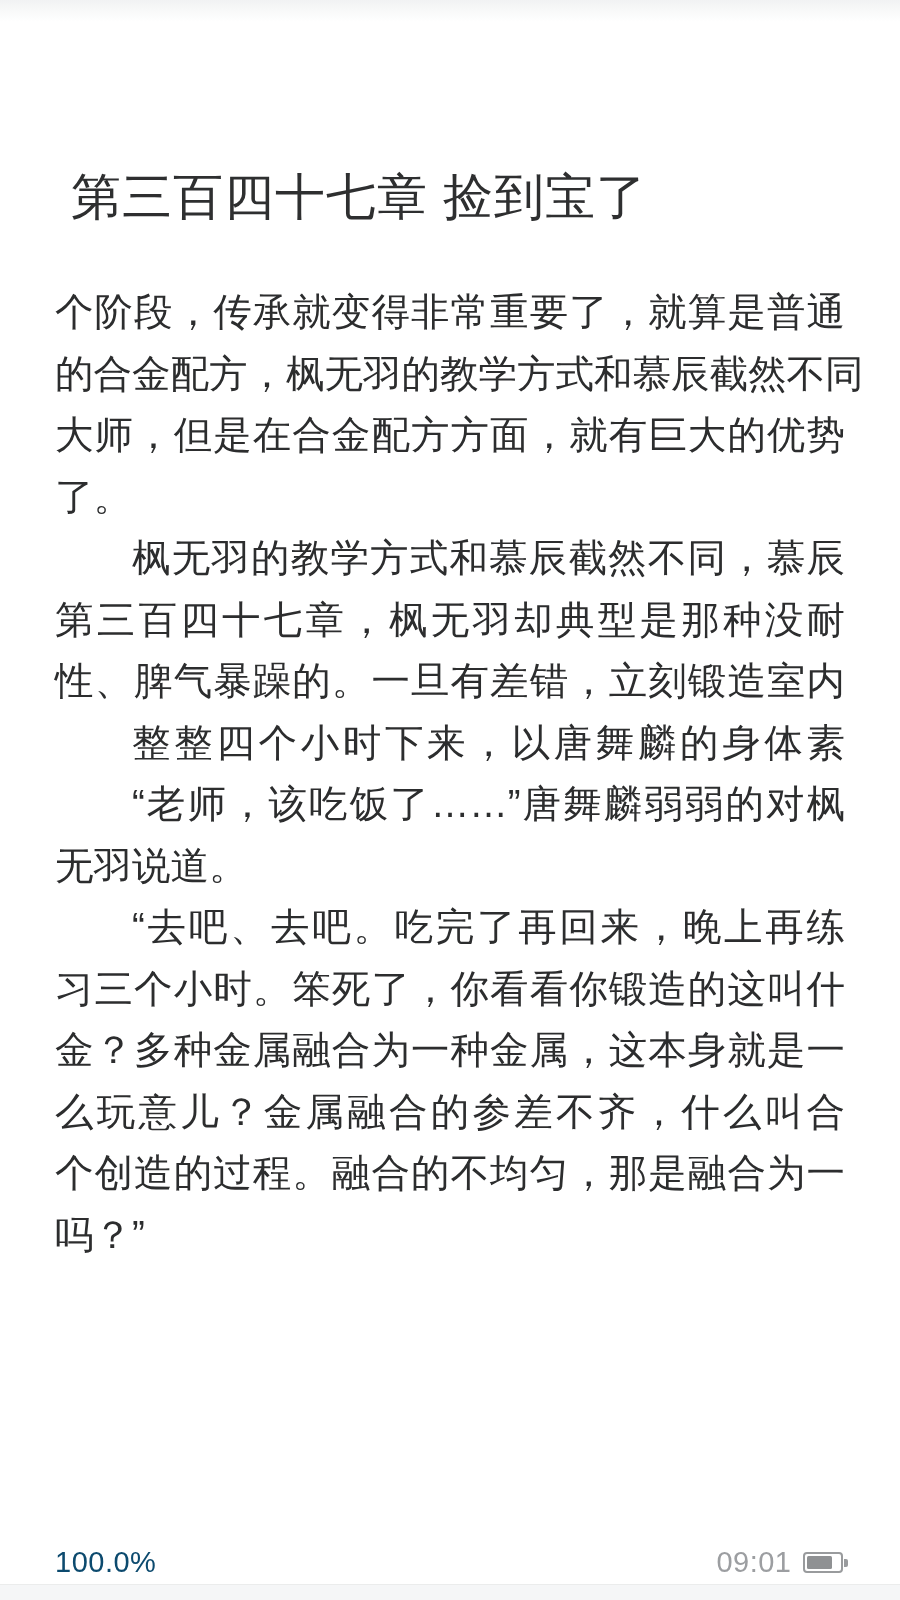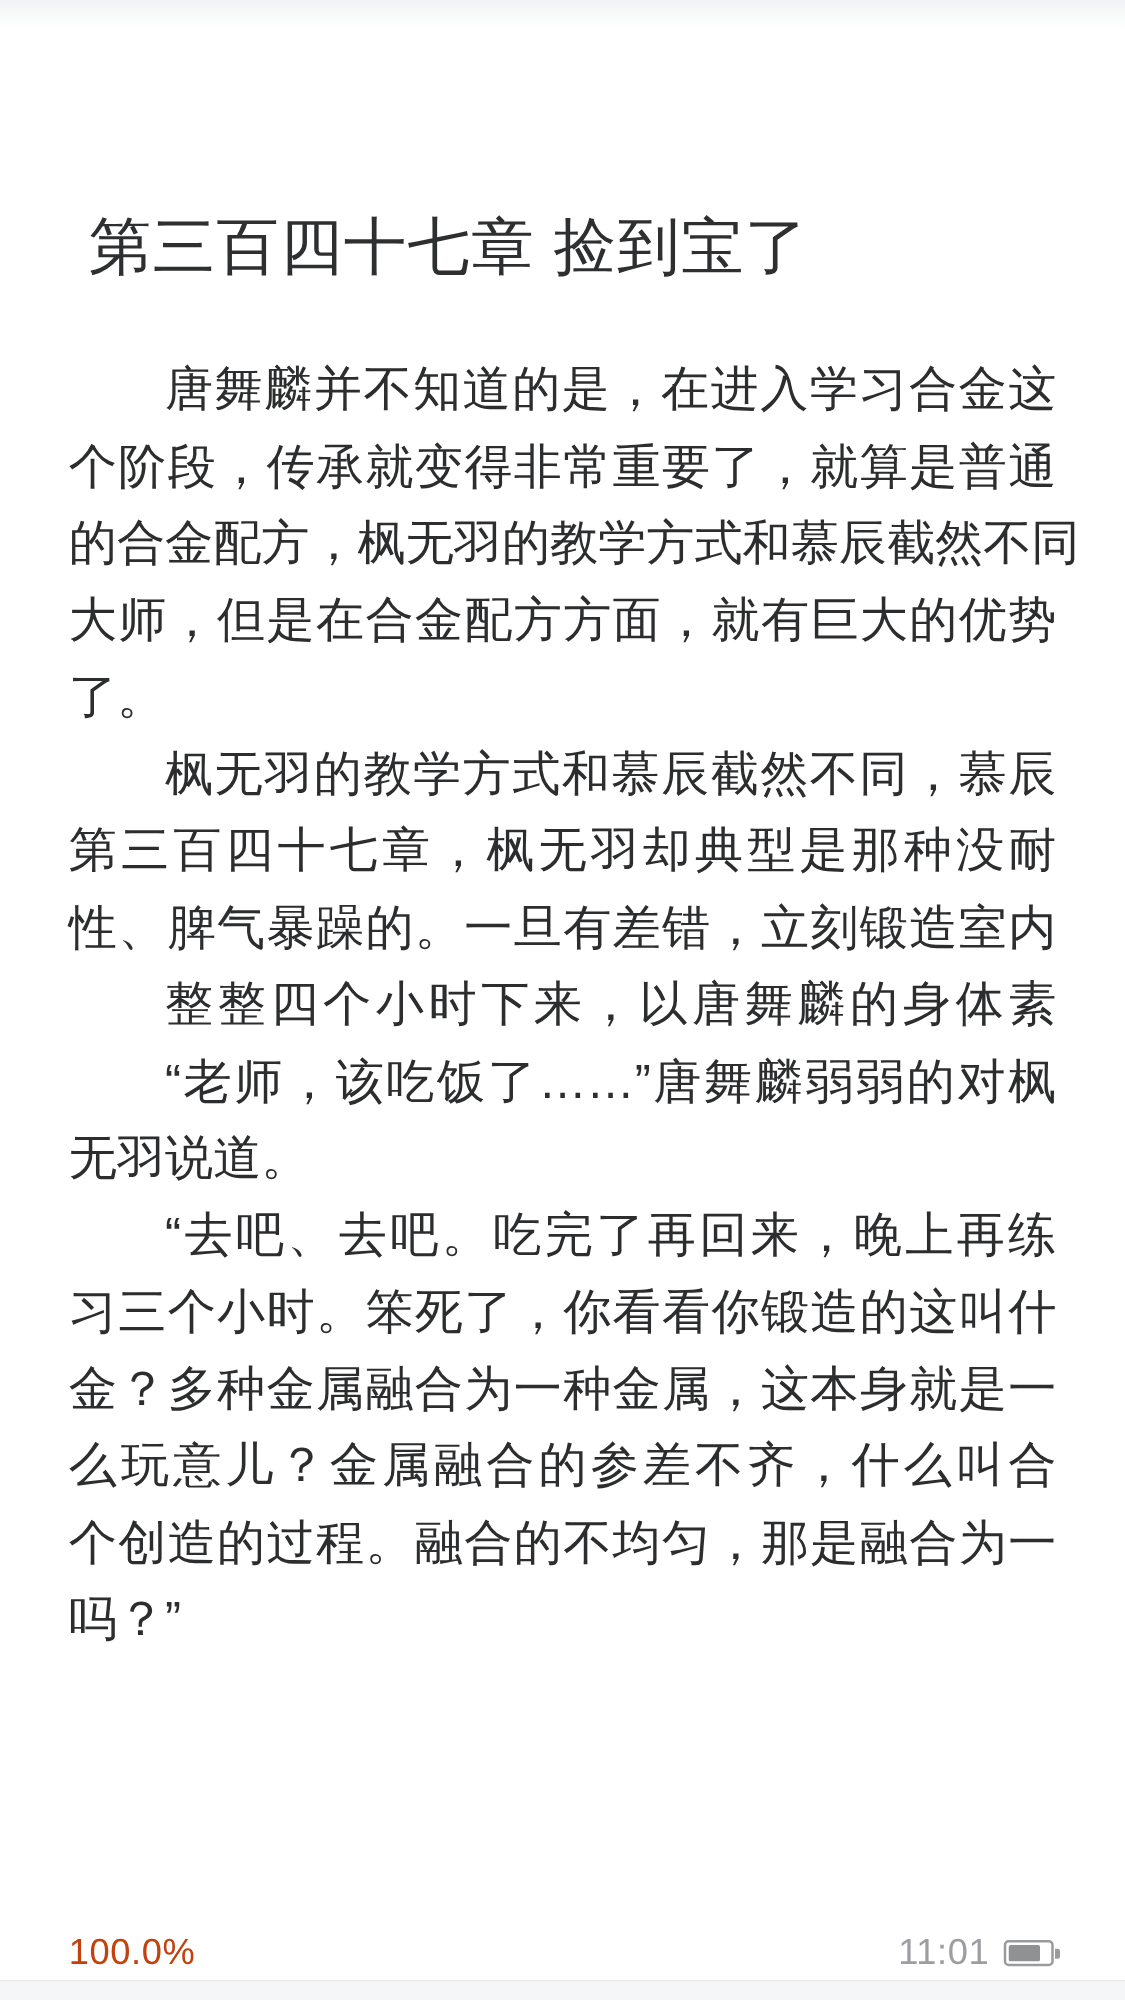--- a/index.html
+++ b/index.html
@@ -56,21 +56,21 @@
   }
   .text-line.last {
     text-align-last: left;
   }
 
   .footer-progress {
     position: absolute;
     left: 55px;
     top: 1546px;
     font-size: 29px;
-    color: #c2410c;
+    color: #0c4a6e;
     letter-spacing: 0.5px;
   }
 
   .footer-right {
     position: absolute;
     right: 52px;
     top: 1546px;
     display: flex;
     align-items: center;
     gap: 11px;
@@ -119,21 +119,20 @@
 </style>
 </head>
 <body>
 
 <div class="top-shadow"></div>
 
 <main>
   <h1 class="chapter-title">第三百四十七章 捡到宝了</h1>
 
   <div class="chapter-text" id="chapter-text">
-      <div class="text-line first">唐舞麟并不知道的是，在进入学习合金这</div>
       <div class="text-line">个阶段，传承就变得非常重要了，就算是普通</div>
       <div class="text-line">的合金配方，枫无羽的教学方式和慕辰截然不同</div>
       <div class="text-line">大师，但是在合金配方方面，就有巨大的优势</div>
       <div class="text-line last">了。</div>
       <div class="text-line first">枫无羽的教学方式和慕辰截然不同，慕辰</div>
       <div class="text-line">第三百四十七章，枫无羽却典型是那种没耐</div>
       <div class="text-line">性、脾气暴躁的。一旦有差错，立刻锻造室内</div>
       <div class="text-line first">整整四个小时下来，以唐舞麟的身体素</div>
       <div class="text-line first">“老师，该吃饭了……”唐舞麟弱弱的对枫</div>
       <div class="text-line last">无羽说道。</div>
@@ -142,21 +141,21 @@
       <div class="text-line">金？多种金属融合为一种金属，这本身就是一</div>
       <div class="text-line">么玩意儿？金属融合的参差不齐，什么叫合</div>
       <div class="text-line">个创造的过程。融合的不均匀，那是融合为一</div>
       <div class="text-line last">吗？”</div>
     </div>
 </main>
 
 <div class="footer-progress">100.0%</div>
 
 <div class="footer-right">
-  <span class="footer-clock">11:01</span>
+  <span class="footer-clock">09:01</span>
   <span class="battery">
     <span class="battery-body">
       <span class="battery-fill" id="battery-fill" style="width: 70%;"></span>
     </span>
     <span class="battery-nub"></span>
   </span>
 </div>
 
 <div class="bottom-bar"></div>
 

